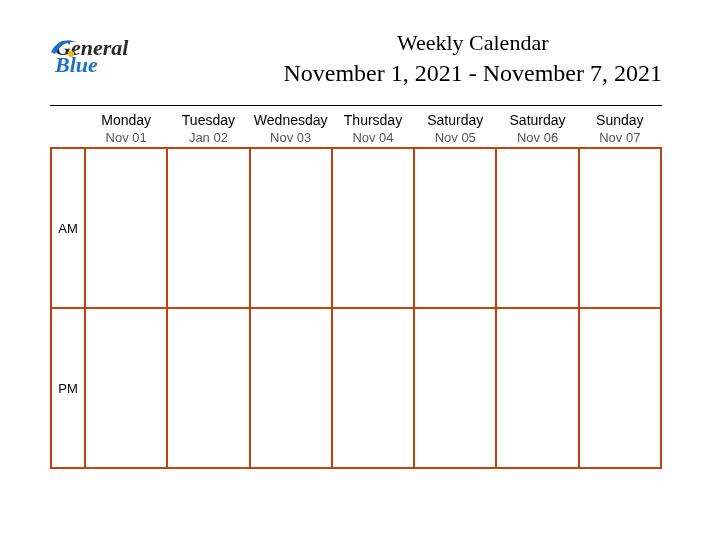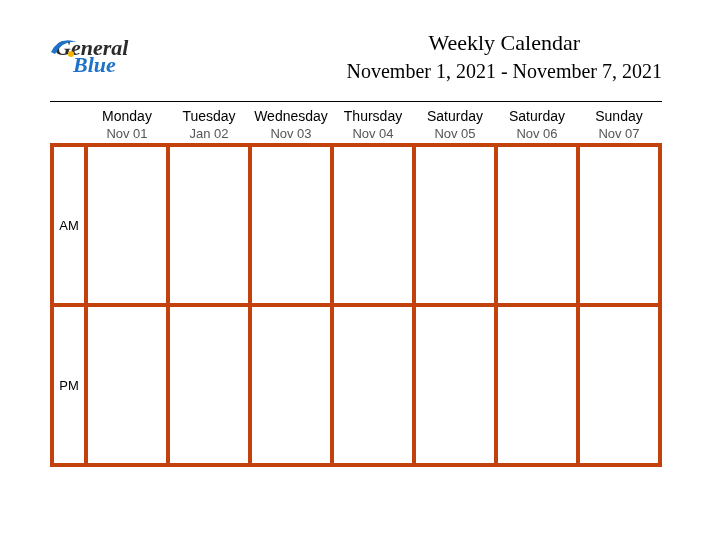--- a/index.html
+++ b/index.html
@@ -21,32 +21,32 @@
     display: flex;
     align-items: baseline;
     font-family: Georgia, 'Times New Roman', serif;
     font-size: 22px;
     font-style: italic;
     font-weight: bold;
     margin-top: 8px;
     position: relative;
   }
   .logo .general { color: #2b2b2b; }
-  .logo .blue { color: #1e73c9; margin-left: 18px; margin-top: -4px; display:block;}
+  .logo .blue { color: #1e73c9; margin-top: -4px; display:block;}
   .logo-stack { display:flex; flex-direction:column; line-height:0.95;}
   .title-block {
     text-align: center;
     font-family: Georgia, 'Times New Roman', serif;
   }
   .title-block .title {
     font-size: 22px;
     margin-bottom: 4px;
   }
   .title-block .range {
-    font-size: 20px;
+    font-size: 24px;
   }
   .rule {
     border: none;
     border-top: 1px solid #000;
     margin: 8px 50px 0 50px;
   }
   .grid-wrap {
     padding: 0 50px 30px 50px;
   }
   table.cal {
@@ -64,21 +64,21 @@
     font-size: 14px;
     color: #000;
     font-family: Arial, sans-serif;
   }
   table.cal th .daydate {
     font-size: 13px;
     color: #555;
     margin-top: 2px;
   }
   table.cal td {
-    border: 4px solid #c2410c;
+    border: 2px solid #c2410c;
     height: 160px;
     vertical-align: middle;
     margin-top: 36px;
   }
   table.cal td.labelcell {
     text-align: center;
     font-size: 13px;
     font-family: Arial, sans-serif;
   }
   

